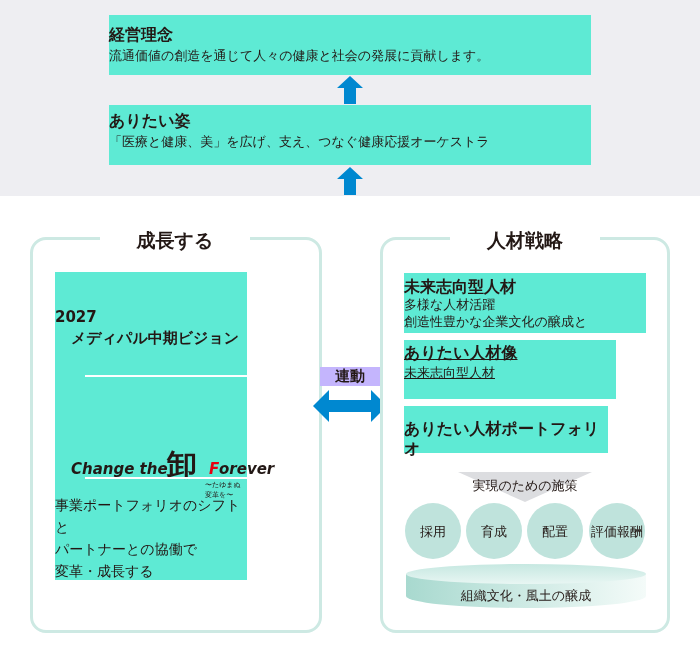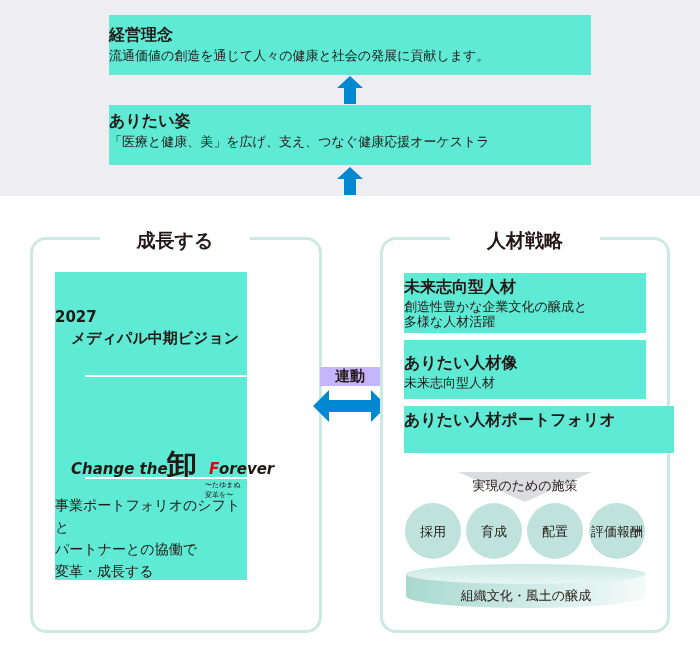--- a/index.html
+++ b/index.html
@@ -64,30 +64,30 @@
 <div style="position:absolute;left:320px;top:367px;width:60px;text-align:center;font-weight:bold;font-size:15px;background:#c4b5fd;">連動</div>
 <svg style="position:absolute;left:313px;top:390px;" width="74" height="32" viewBox="0 0 74 32">
   <polygon points="0,16 16,0 16,10 58,10 58,0 74,16 58,32 58,22 16,22 16,32" fill="#0088d0"></polygon>
 </svg>
 
 <div class="frame" style="left:380px;top:237px;width:290px;height:396px;"></div>
 <div class="frame-title" style="left:450px;top:228px;width:150px;">人材戦略</div>
 
 <div class="bluebox" style="left:404px;top:273px;width:242px;height:60px;padding-top:4px;">
   <div class="box-title">未来志向型人材</div>
+  <div class="box-sub">多様な人材活躍</div>
   <div class="box-sub" style="margin-top:2px;">創造性豊かな企業文化の醸成と</div>
-  <div class="box-sub">多様な人材活躍</div>
 </div>
 
-<div class="bluebox" style="left:404px;top:340px;width:242px;height:59px;padding-top:13px;">
+<div class="bluebox" style="left:404px;top:340px;width:212px;height:59px;padding-top:3px;text-decoration:underline;">
   <div class="box-title">ありたい人材像</div>
   <div class="box-sub" style="margin-top:2px;">未来志向型人材</div>
 </div>
 
-<div class="bluebox" style="left:404px;top:406px;width:270px;height:47px;padding-top:4px;">
+<div class="bluebox" style="left:404px;top:406px;width:204px;height:47px;padding-top:13px;">
   <div class="box-title">ありたい人材ポートフォリオ</div>
 </div>
 
 <svg style="position:absolute;left:458px;top:472px;" width="134" height="30" viewBox="0 0 134 30">
   <polygon points="0,0 134,0 67,30" fill="#dcdde0"></polygon>
 </svg>
 <div style="position:absolute;left:440px;top:477px;width:170px;text-align:center;font-size:13px;">実現のための施策</div>
 
 <div class="circle" style="left:405px;top:503px;">
   <span>採用</span>

